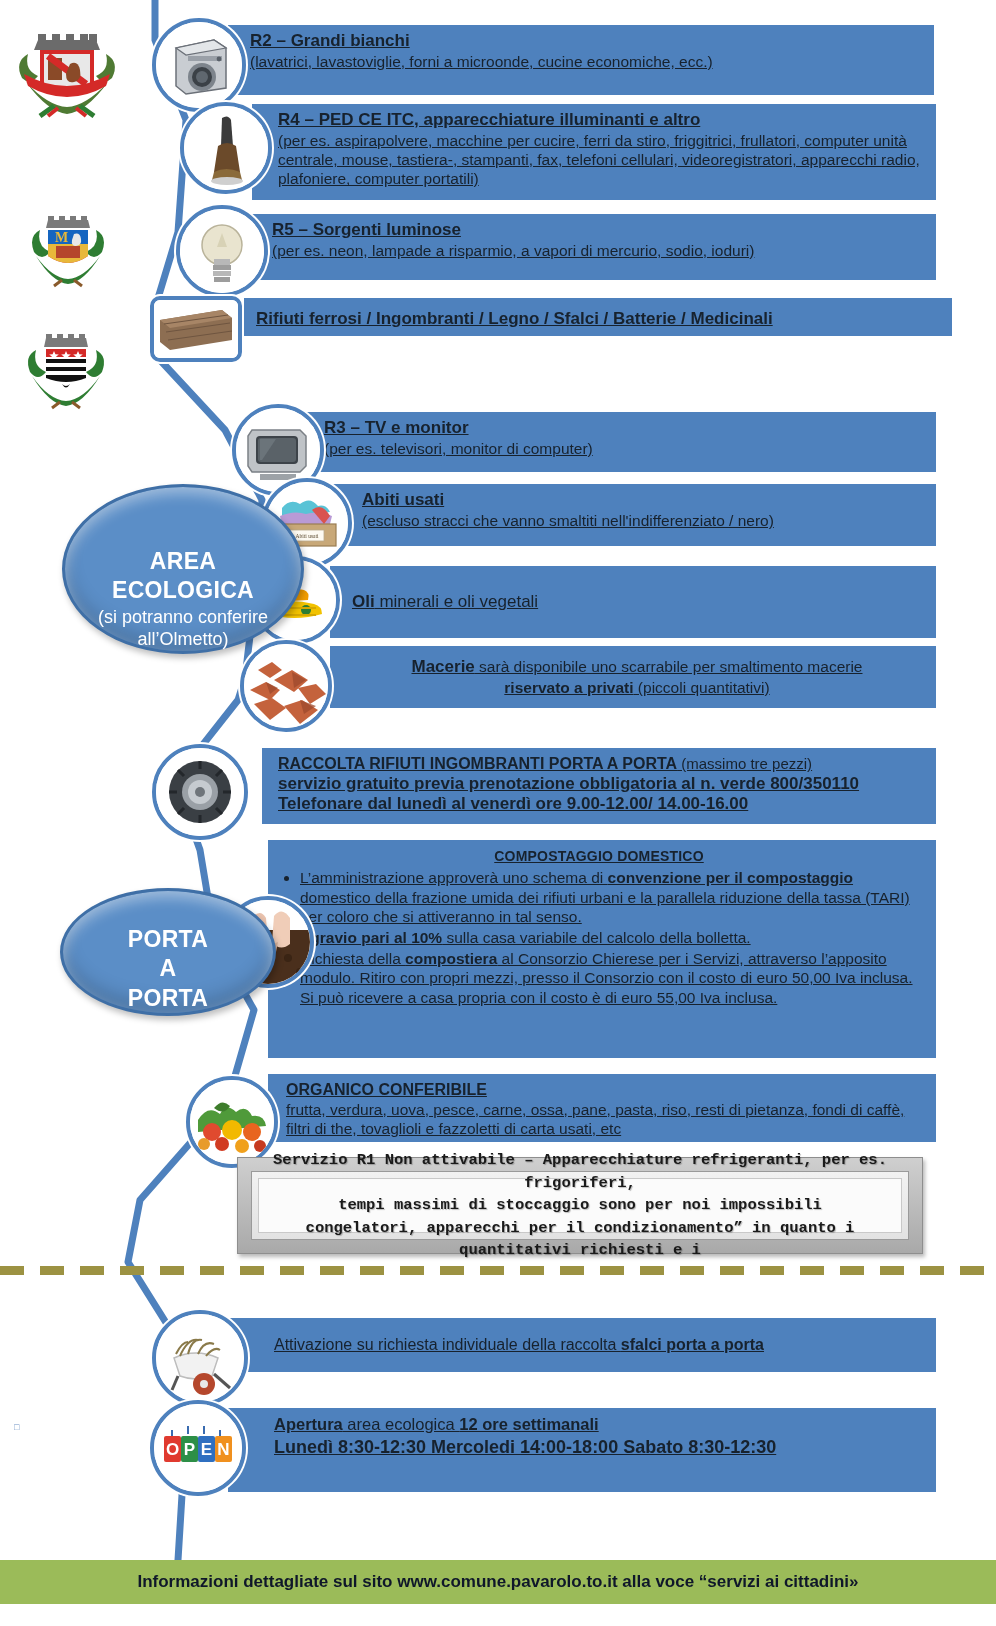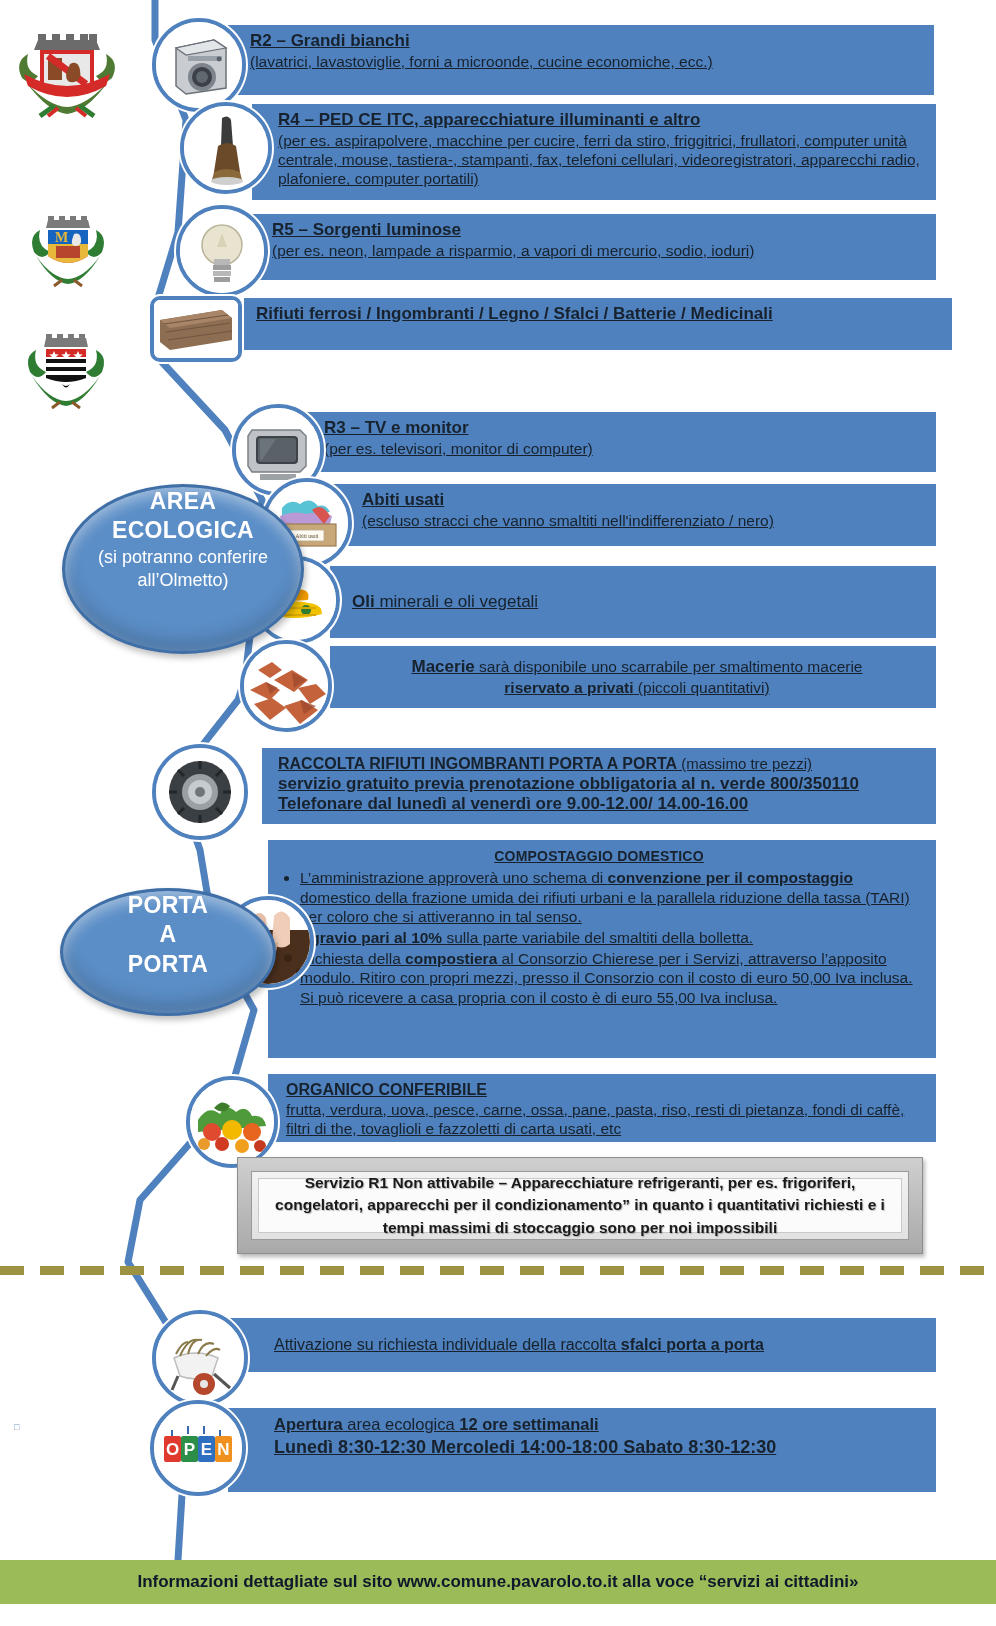--- a/index.html
+++ b/index.html
@@ -44,34 +44,35 @@
   .badge .ph{position:absolute;left:0;top:0;right:0;bottom:0;}
 
   
   .oval{
     position:absolute;border-radius:50%;
     background:
       radial-gradient(ellipse at 50% 22%, #7ba7d7 0%, #6195cd 38%, #4f83bf 70%, #416f a9 100%);
     background-color:#5b8ec7;
     border:3px solid #3f6fa6;
     box-shadow:inset 0 6px 14px rgba(255,255,255,.45), inset 0 -10px 18px rgba(0,0,0,.18), 2px 4px 6px rgba(0,0,0,.25);
-    display:flex;align-items:flex-start;justify-content:center;text-align:center;
+    display:flex;align-items:flex-end;justify-content:center;text-align:center;
     color:#ffffff;
   }
   .oval .ovinner{padding:0 10px;}
   .oval .big{font-weight:bold;font-size:23px;line-height:1.28;letter-spacing:.3px;}
   .oval .small{font-size:18px;line-height:1.26;}
 
   
   .greybox{
     position:absolute;box-sizing:border-box;
     background:linear-gradient(180deg,#cfcfcf,#a9a9a9);
     border:1px solid #8e8e8e;
     padding:13px;
     box-shadow:2px 3px 4px rgba(0,0,0,.28);
+    font-family:Liberation Mono, monospace;
   }
   .greybox .gb2{
     box-sizing:border-box;height:100%;
     background:linear-gradient(180deg,#f2f2f2,#e2e2e2);
     border:1px solid #9a9a9a;
     padding:6px;
   }
   .greybox .gb3{
     box-sizing:border-box;height:100%;
     background:#fbfbfb;border:1px solid #c9c9c9;
@@ -230,21 +231,21 @@
       <rect width="84" height="84" fill="#fff"></rect>
       <circle cx="42" cy="36" r="20" fill="#e9e4cf" stroke="#b9b39a" stroke-width="1.5"></circle>
       <path d="M34 50 h16 v6 h-16Z" fill="#b8b8b8"></path>
       <rect x="33" y="56" width="18" height="5" fill="#9d9d9d"></rect>
       <rect x="33" y="62" width="18" height="5" fill="#b8b8b8"></rect>
       <rect x="34" y="68" width="16" height="5" fill="#9d9d9d"></rect>
       <path d="M42 24 l-5 14 h10Z" fill="#d8d2b6"></path>
     </svg>
   </div>
 
-  <div class="bar" style="left:244px;top:298px;width:708px;height:52px;padding-left:12px;display:flex;align-items:flex-start;">
+  <div class="bar" style="left:244px;top:298px;width:708px;height:38px;padding-left:12px;display:flex;align-items:flex-end;">
     <div class="inner">
       <div class="t1">Rifiuti ferrosi / Ingombranti / Legno / Sfalci / Batterie / Medicinali</div>
     </div>
   </div>
   <div class="badge" style="left:150px;top:296px;width:84px;height:58px;border-radius:10px;">
     <svg class="ph" viewBox="0 0 84 58">
       <rect width="84" height="58" fill="#fff"></rect>
       <path d="M6 20 L68 10 L78 18 L78 40 L16 50 L6 42Z" fill="#8d6e52"></path>
       <path d="M6 20 L68 10 L78 18 L16 28Z" fill="#a78566"></path>
       <g stroke="#6f5540" stroke-width="1">
@@ -368,21 +369,21 @@
   </div>
 
   <div class="bar" style="left:268px;top:840px;width:668px;height:218px;padding:8px 16px 8px 10px;">
     <div class="inner">
       <div class="ctitle">COMPOSTAGGIO DOMESTICO</div>
       <ul class="bl">
         <li>
           <span>L’amministrazione approverà uno schema di </span><b>convenzione per il compostaggio</b><span> domestico della frazione umida dei rifiuti urbani e la parallela riduzione della tassa (TARI) per coloro che si attiveranno in tal senso.</span>
         </li>
         <li>
-          <b>Sgravio pari al 10%</b><span> sulla parte variabile del smaltiti della  bolletta.</span>
+          <b>Sgravio pari al 10%</b><span> sulla casa variabile del calcolo della  bolletta.</span>
         </li>
         <li>
           <span>Richiesta della </span><b>compostiera</b><span> al Consorzio Chierese per i Servizi, attraverso l’apposito modulo. Ritiro con propri mezzi, presso il Consorzio con il costo di euro 50,00 Iva inclusa. Si può ricevere a casa propria con il costo è di euro 55,00 Iva inclusa.</span>
         </li>
       </ul>
     </div>
   </div>
   <div class="badge" style="left:222px;top:896px;width:84px;height:84px;">
     <svg class="ph" viewBox="0 0 84 84">
       <rect width="84" height="84" fill="#fff"></rect>
@@ -427,22 +428,22 @@
       <circle cx="70" cy="66" r="6" fill="#c63a20"></circle>
       <path d="M24 28 q8 -10 16 -2 q-6 10 -16 2Z" fill="#3e7d2c"></path>
     </svg>
   </div>
 
   <div class="greybox" style="left:237px;top:1157px;width:686px;height:97px;">
     <div class="gb2">
       <div class="gb3">
         <div class="gtxt">
           <div>Servizio R1  Non attivabile – Apparecchiature refrigeranti, per es. frigoriferi,</div>
+          <div>tempi massimi di stoccaggio sono per noi impossibili</div>
           <div>congelatori, apparecchi per il condizionamento”  in quanto i quantitativi richiesti e i</div>
-          <div>tempi massimi di stoccaggio sono per noi impossibili</div>
         </div>
       </div>
     </div>
   </div>
 
   <div class="dashline" style="left:0;top:1266px;width:996px;"></div>
 
   <div class="bar" style="left:228px;top:1318px;width:708px;height:54px;padding-left:46px;display:flex;align-items:center;">
     <div class="inner">
       <div class="t2" style="font-size:16px;text-align:right;"><span>Attivazione su richiesta individuale della raccolta </span><b>sfalci porta  a porta</b></div>

